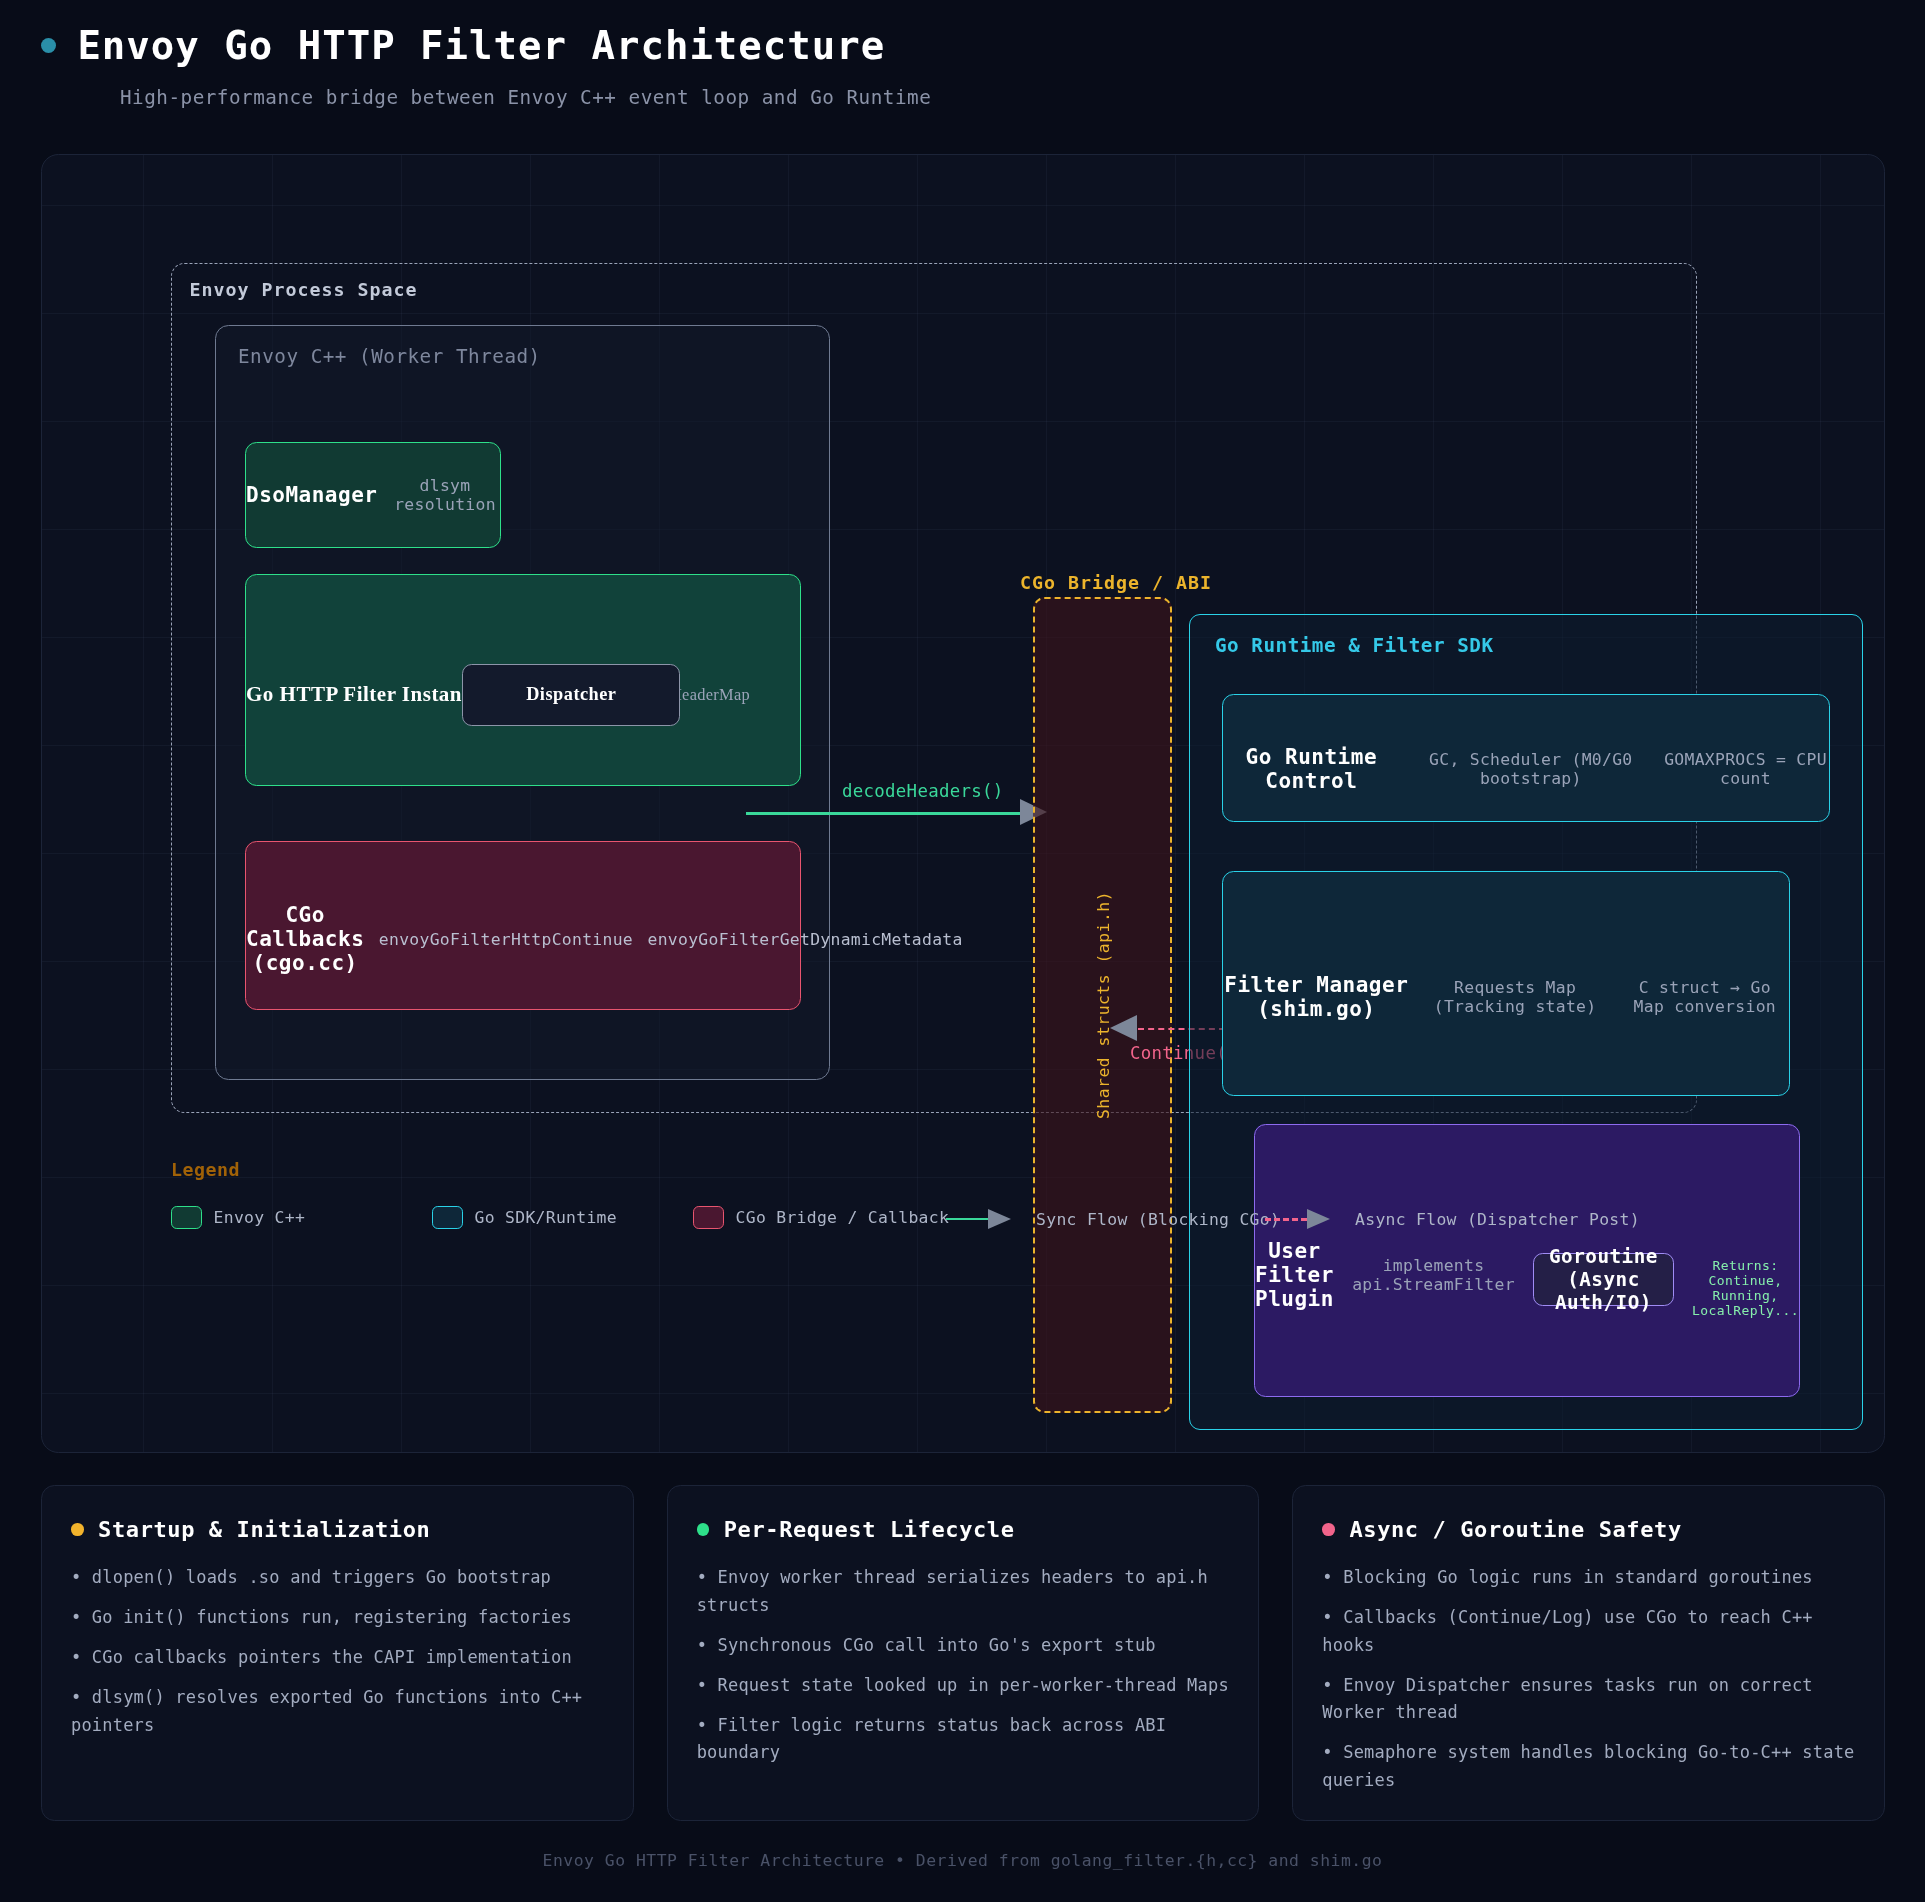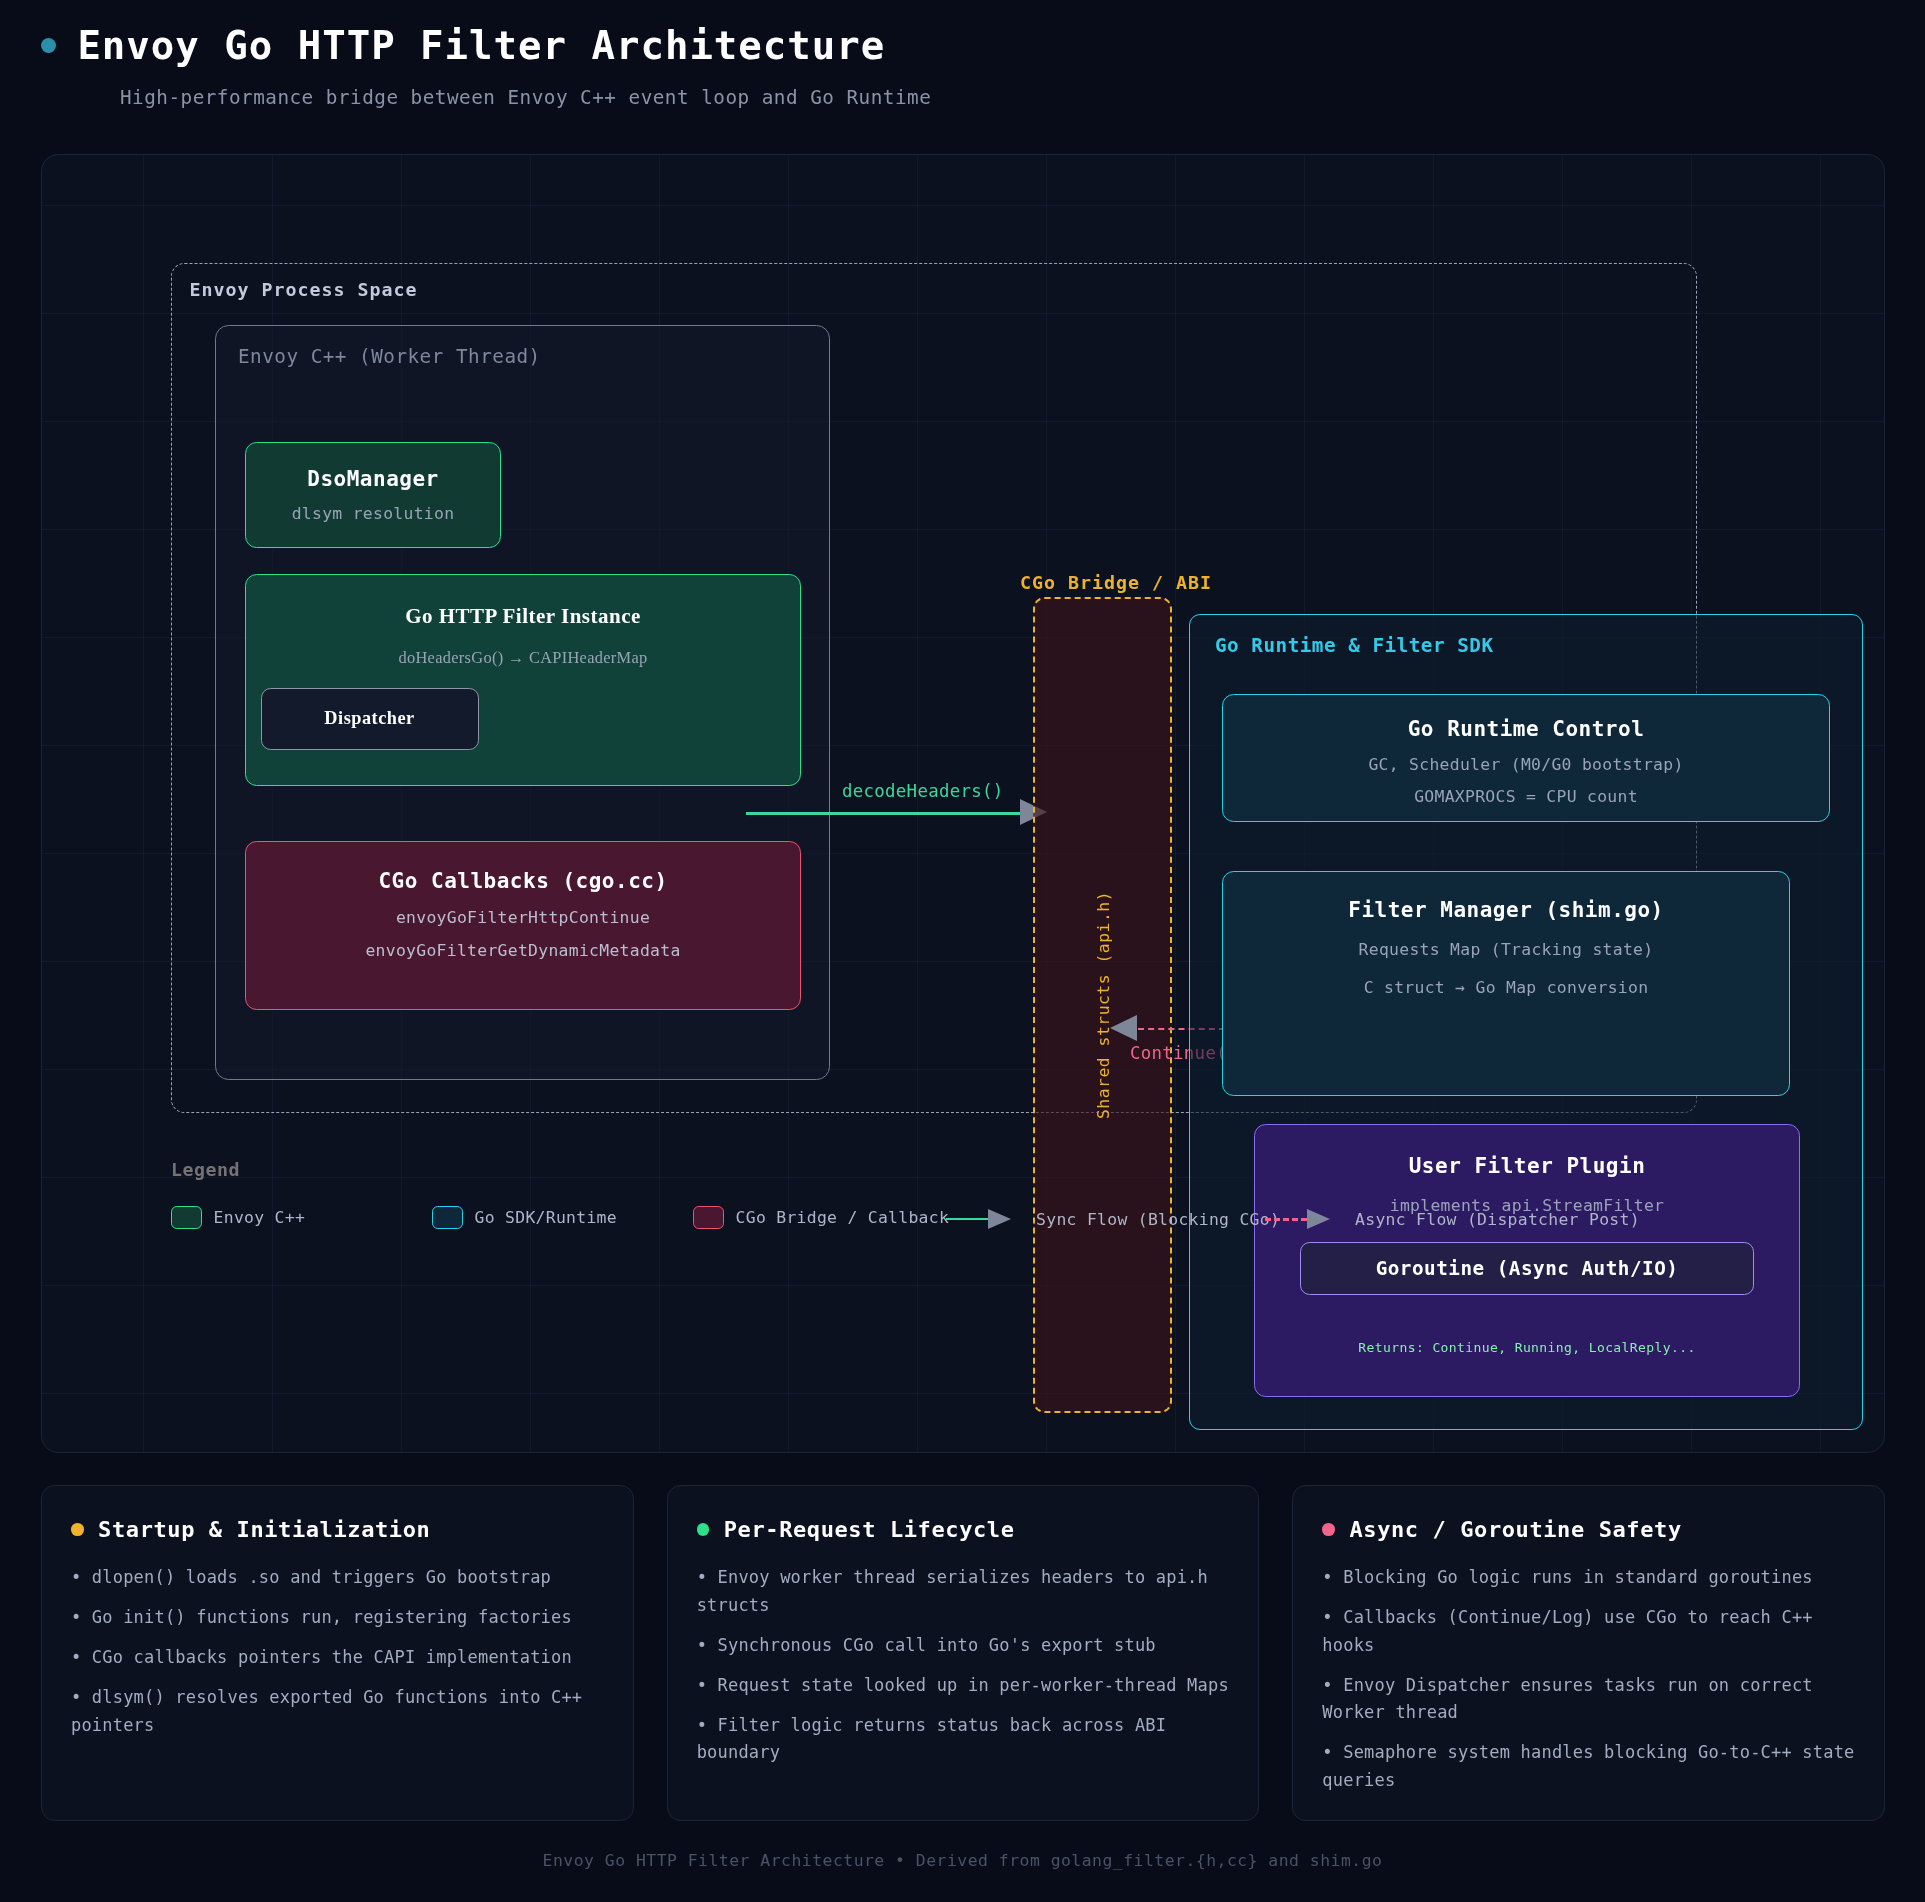--- a/index.html
+++ b/index.html
@@ -64,21 +64,21 @@
   }
   .cpp-col-label {
     position: absolute; left: 22px; top: 19.3px;
     font-size: 19.3px; color: #7e879d; letter-spacing: 0.5px;
   }
 
   
   .node {
     position: absolute;
     border-radius: 11.6px;
-    display: flex; flex-direction: column; align-items: center;
+    display: flex; flex-direction: row; align-items: center;
     text-align: center;
   }
   .node-title { font-size: 21px; font-weight: 700; color: #ffffff; letter-spacing: 0.5px; }
   .node-sub { font-size: 16.4px; color: #9aa3b8; letter-spacing: 0.3px; }
 
   .n-dso {
     left: 29px; top: 116px; width: 256px; height: 106px;
     border: 1.9px solid #2ee08a; background: #113a33;
     justify-content: center; gap: 12.6px;
   }
@@ -193,21 +193,21 @@
     border-top: 13.5px solid transparent; border-bottom: 13.5px solid transparent;
     border-right: 27px solid #7d8799;
   }
   .lbl-cont {
     position: absolute; left: 958px; top: 779px;
     font-size: 17.4px; color: #f2648b; letter-spacing: 0.3px;
   }
 
   
   .legend { position: absolute; left: 129px; top: 1004px; width: 1641px; }
-  .legend-title { font-size: 18.3px; font-weight: 700; color: #737373; letter-spacing: 0.5px; }
+  .legend-title { font-size: 18.3px; font-weight: 700; color: #a16207; letter-spacing: 0.5px; }
   .legend-row { display: flex; align-items: flex-end; margin-top: 26px; }
   .legend-item { display: flex; align-items: center; gap: 11.6px; }
   .legend-swatch { width: 31px; height: 23px; border-radius: 5.8px; flex: none; }
   .legend-label { font-size: 16.4px; color: #aeb6c8; letter-spacing: 0.3px; white-space: nowrap; }
   .legend-arrow { display: flex; align-items: center; flex: none; }
   .la-solid { width: 42px; height: 2.9px; background: #3ad89a; }
   .la-dashed { width: 42px; height: 0; border-top: 3.9px dashed #f2648b; }
   .la-head {
     width: 0; height: 0;
     border-top: 10.6px solid transparent; border-bottom: 10.6px solid transparent;

